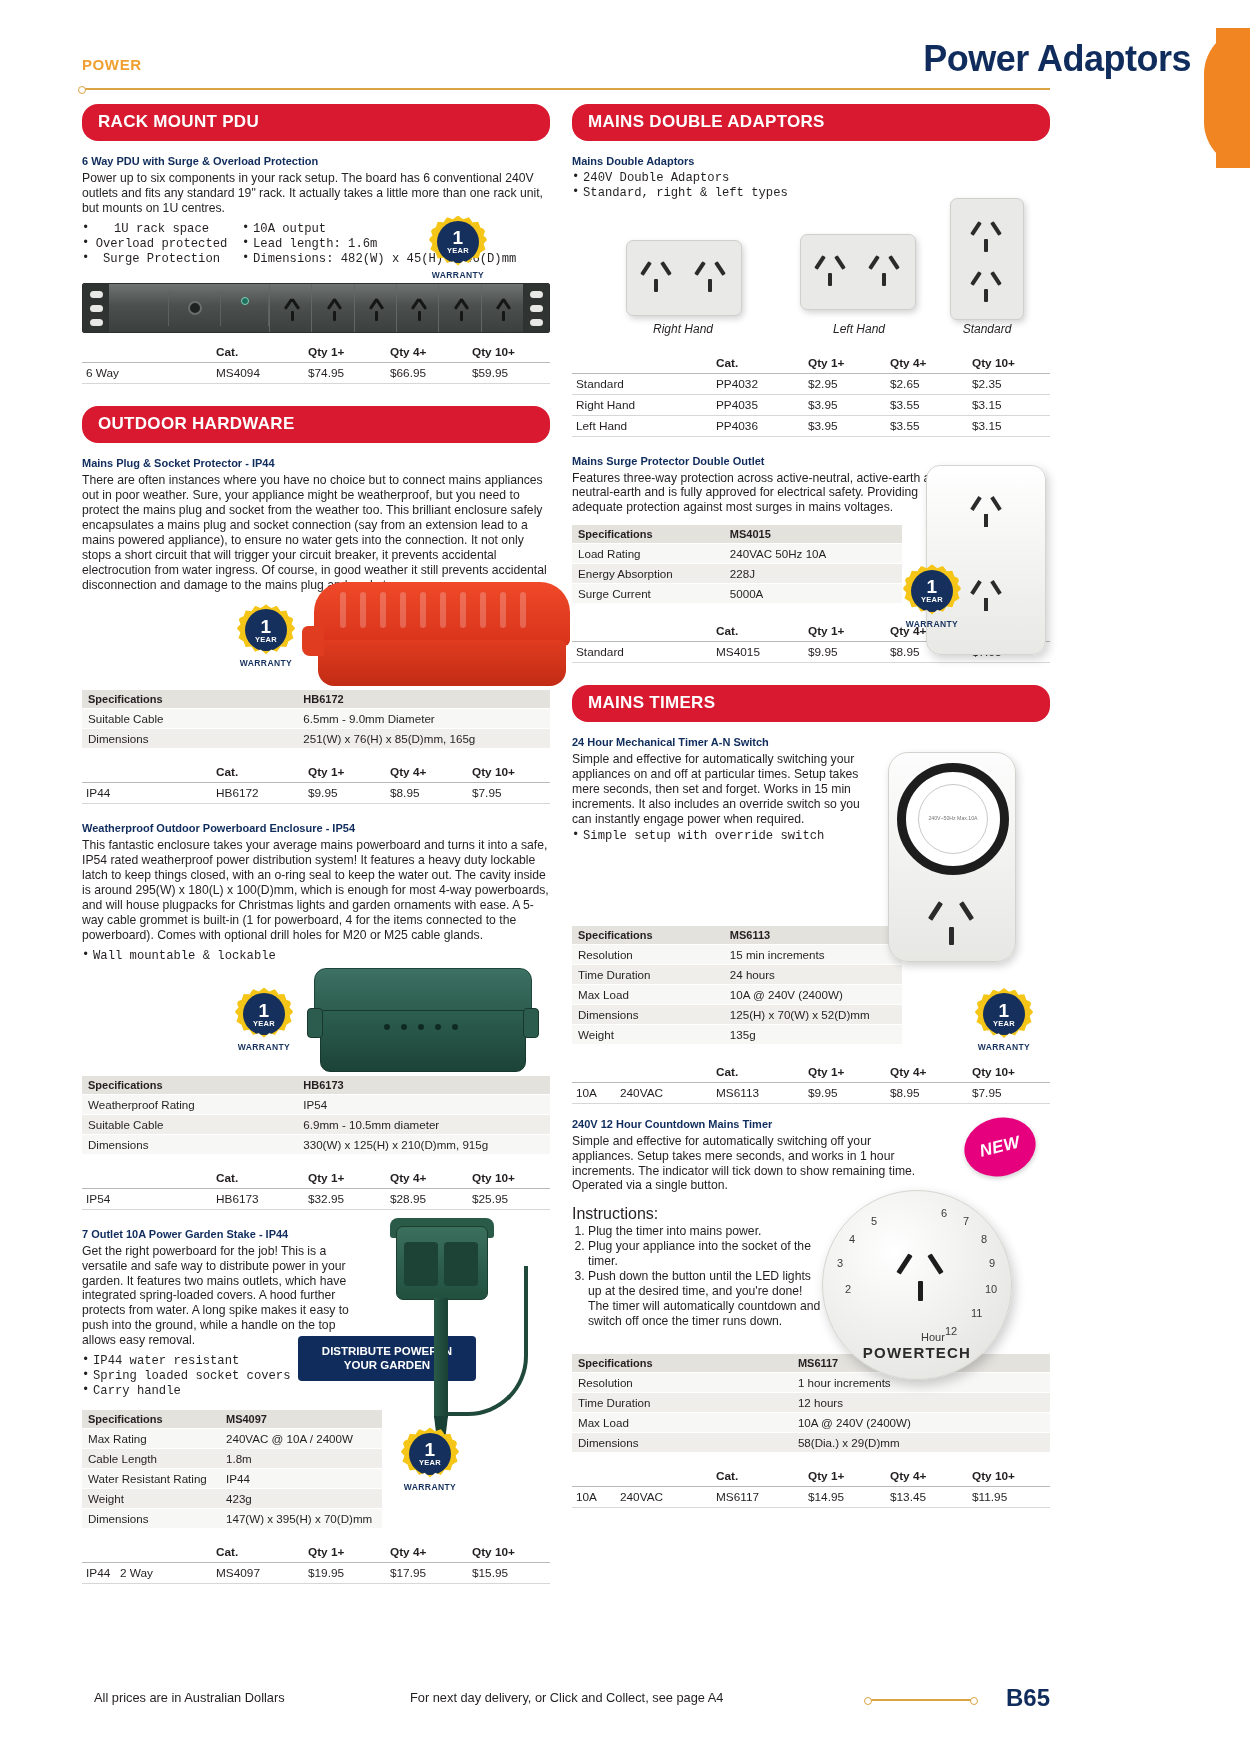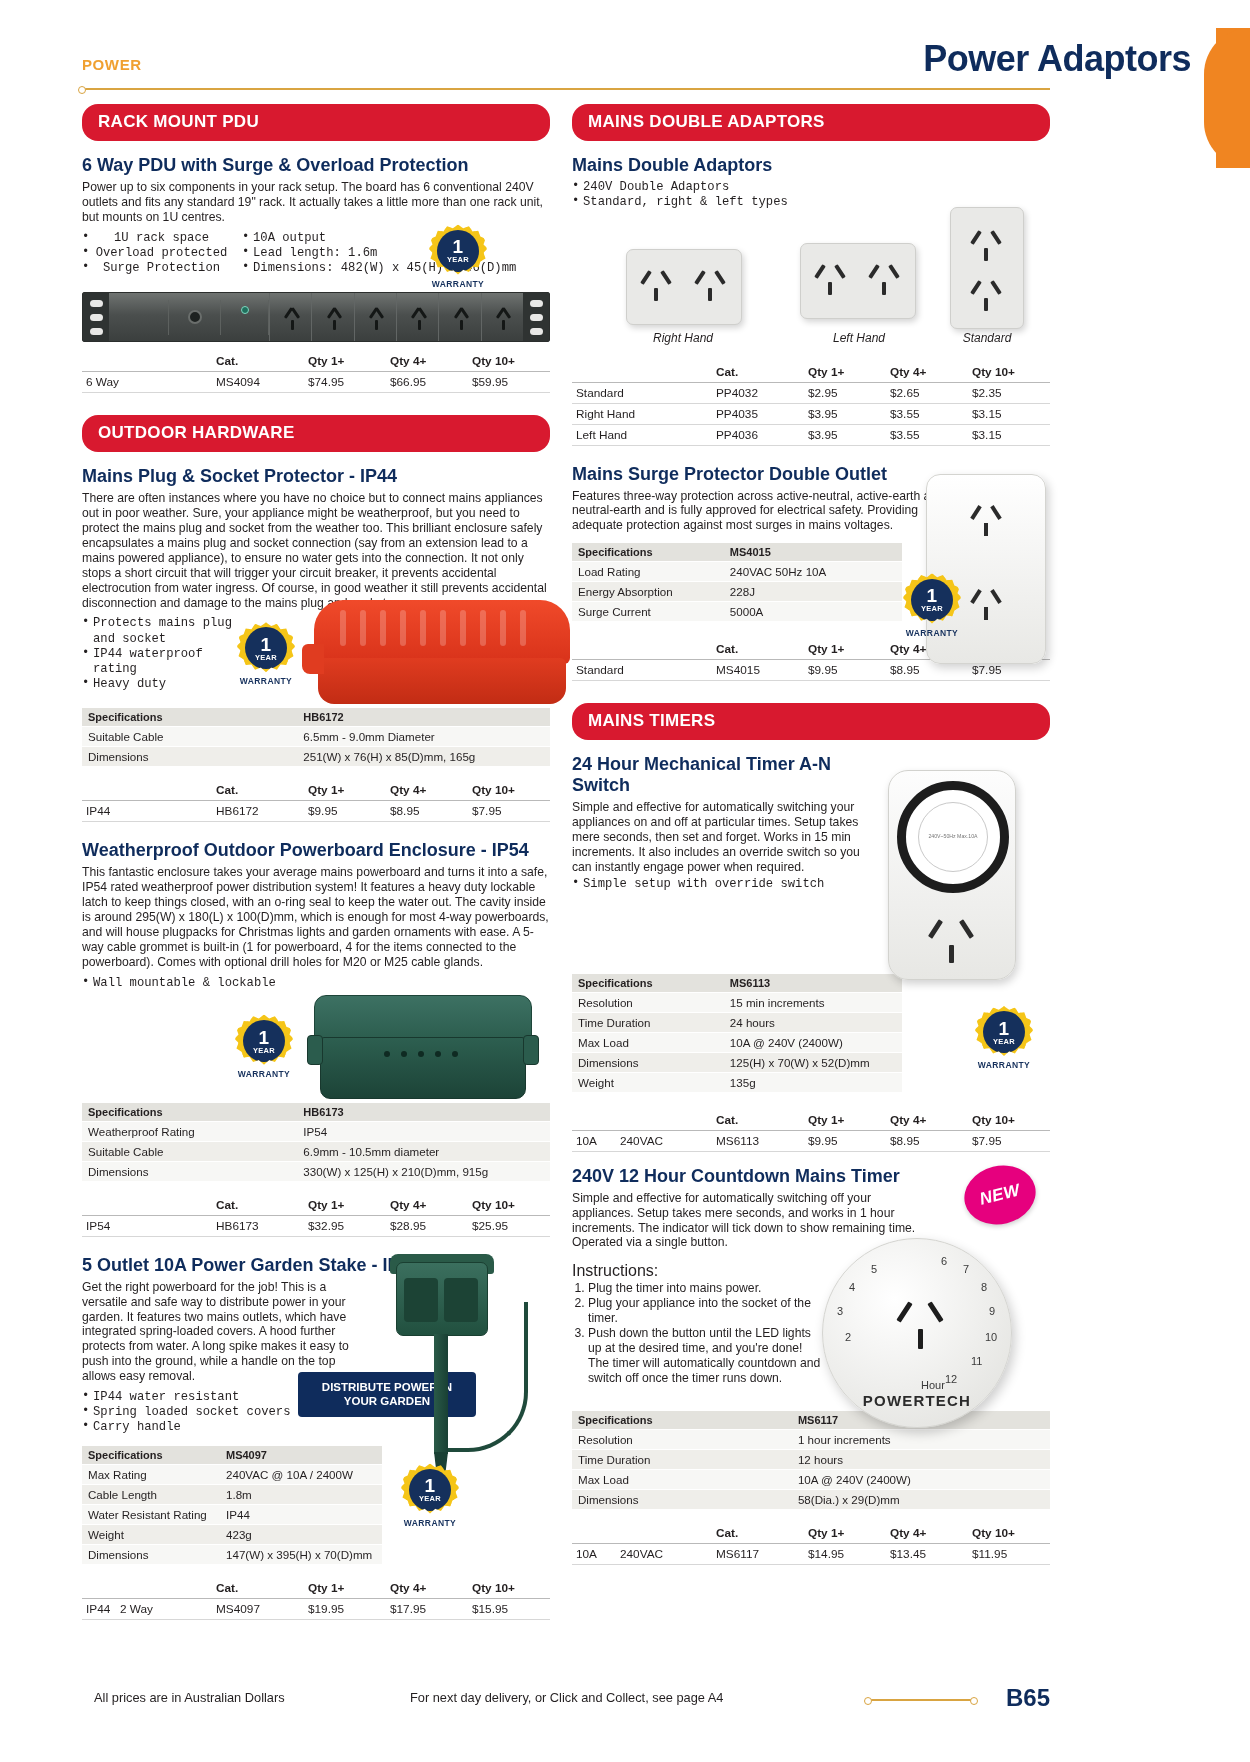--- a/index.html
+++ b/index.html
@@ -52,21 +52,21 @@
   
   .banner {
     background: #d8192f; color: #fff;
     border-radius: 16px;
     padding: 8px 0 9px 16px;
     font-size: 17px; font-weight: bold; letter-spacing: .3px;
     margin-bottom: 14px;
   }
 
   h3.prod {
-    font-size: 18px; font-weight: bold; color: #0f2c5c;
+    font-size: 11px; font-weight: bold; color: #0f2c5c;
     margin-bottom: 4px;
   }
   p.desc { font-size: 12.2px; line-height: 1.22; margin-bottom: 2px; }
   ul.bl { list-style: none; font-size: 12.2px; line-height: 1.25; }
   ul.bl li { position: relative; padding-left: 11px; font-family: Liberation Mono, monospace; }
   ul.bl li:before {
     content: "\2022"; position: absolute; left: 0; top: -1px;
   }
   .two-col-bl { display: flex; gap: 12px; }
   .two-col-bl ul { flex: 0 0 auto; }
@@ -503,25 +503,20 @@
       </tr>
     </tbody>
       </table>
 
     <div class="banner" style="margin-top:22px;">OUTDOOR HARDWARE</div>
 
     <h3 class="prod">Mains Plug &amp; Socket Protector - IP44</h3>
     <p class="desc">There are often instances where you have no choice but to connect mains appliances out in poor weather. Sure, your appliance might be weatherproof, but you need to protect the mains plug and socket from the weather too. This brilliant enclosure safely encapsulates a mains plug and socket connection (say from an extension lead to a mains powered appliance), to ensure no water gets into the connection. It not only stops a short circuit that will trigger your circuit breaker, it prevents accidental electrocution from water ingress. Of course, in good weather it still prevents accidental disconnection and damage to the mains plug and socket.</p>
 
     <div class="rel mt6" style="height:92px;">
-      <ul class="bl" style="width:150px;">
-        <li>Protects mains plug and socket</li>
-        <li>IP44 waterproof rating</li>
-        <li>Heavy duty</li>
-      </ul>
       <div class="warranty" style="position:absolute; left:152px; top:6px;">
         <div class="wseal">
           <div class="wseal-in">
             <span class="n">1</span>
             <span class="y">YEAR</span>
           </div>
         </div>
         <div>WARRANTY</div>
       </div>
       <div class="redbox" style="position:absolute; left:232px; top:-16px;">
@@ -644,21 +639,21 @@
       <tr>
         <td>IP54</td>
         <td>HB6173</td>
         <td>$32.95</td>
         <td>$28.95</td>
         <td>$25.95</td>
       </tr>
     </tbody>
       </table>
 
-    <h3 class="prod mt18">5 Outlet 10A Power Garden Stake - IP44</h3>
+    <h3 class="prod mt18">7 Outlet 10A Power Garden Stake - IP44</h3>
 
     <div class="rel">
       <div style="width:290px;">
         <p class="desc">Get the right powerboard for the job! This is a versatile and safe way to distribute power in your garden. It features two mains outlets, which have integrated spring-loaded covers. A hood further protects from water. A long spike makes it easy to push into the ground, while a handle on the top allows easy removal.</p>
         <ul class="bl mt6">
           <li>IP44 water resistant</li>
           <li>Spring loaded socket covers</li>
           <li>Carry handle</li>
         </ul>
       </div>

